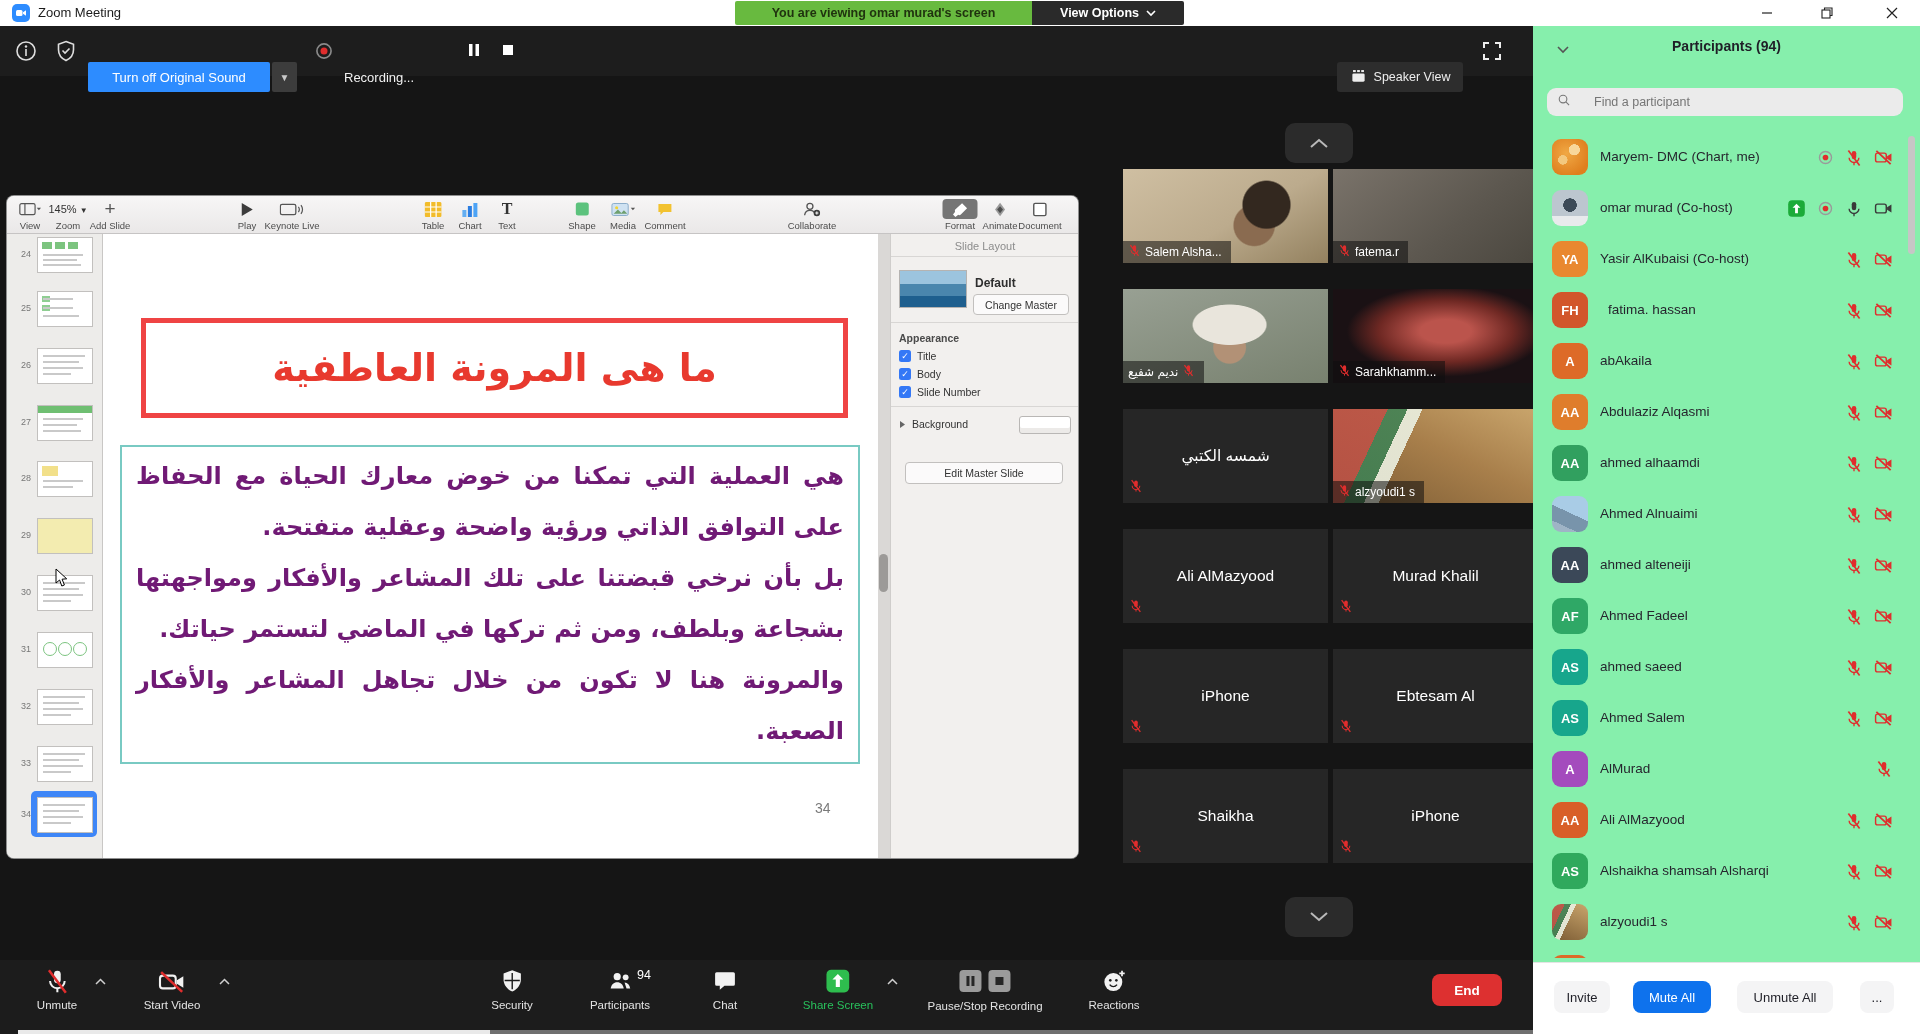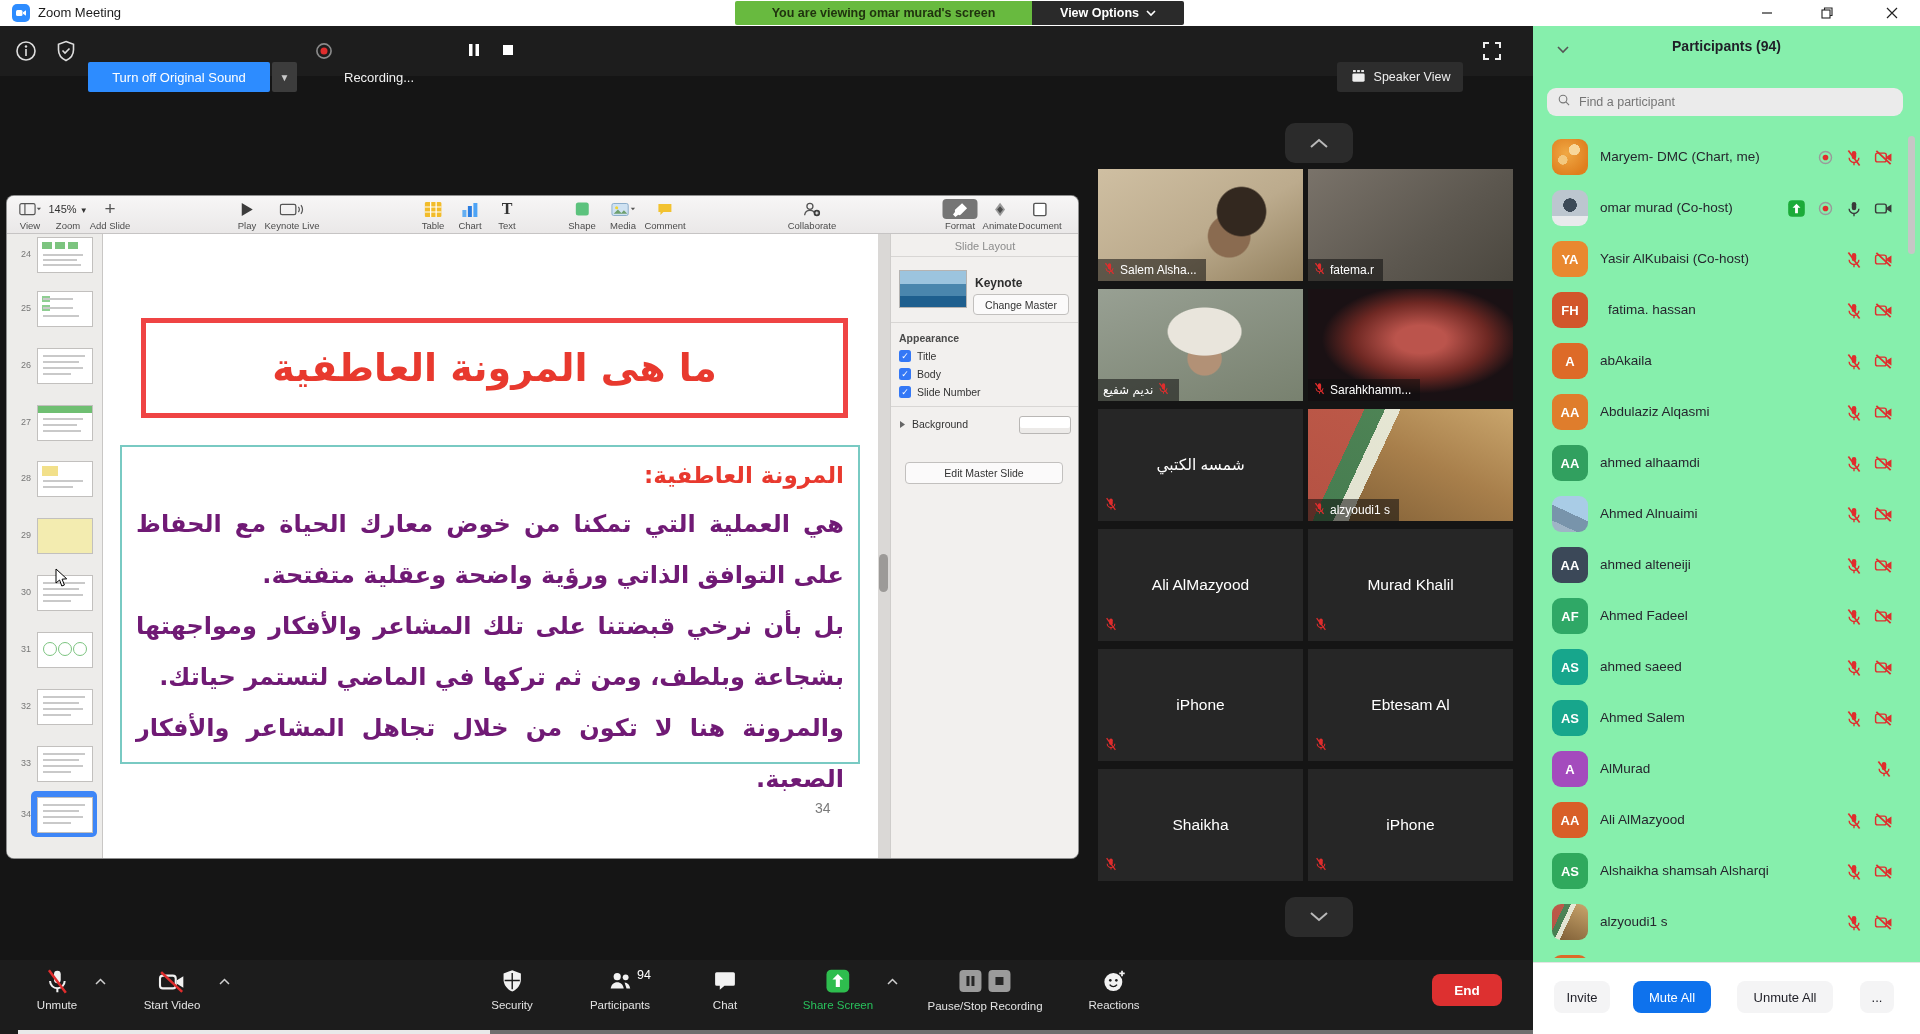--- a/index.html
+++ b/index.html
@@ -57,21 +57,21 @@
   .insp-default{position:absolute;left:84px;top:42px;font-size:12px;font-weight:bold;color:#2e2e2e;}
   .insp-btn{position:absolute;background:#fbfafa;border:1px solid #c2c0be;border-radius:4px;font-size:10.5px;color:#333;
             display:flex;align-items:center;justify-content:center;cursor:pointer;}
   .insp-label{position:absolute;font-size:10.5px;font-weight:bold;color:#4a4a4a;}
   .chkrow{position:absolute;left:8px;display:flex;align-items:center;gap:6px;font-size:10.5px;color:#333;cursor:pointer;}
   .chk{width:12px;height:12px;background:#3478f6;border-radius:2.5px;display:flex;align-items:center;justify-content:center;
        color:#fff;font-size:9px;font-weight:bold;}
   .swatch{position:absolute;left:128px;top:182px;width:50px;height:16px;background:#fff;border:1px solid #b9b7b5;
           border-radius:3px;box-shadow:inset 0 -5px 0 #eceae8;cursor:pointer;}
   
-  .vtile{position:absolute;width:205px;height:112px;background:#262626;overflow:hidden;}
+  .vtile{position:absolute;width:205px;height:94px;background:#262626;overflow:hidden;margin-left:25px;}
   .vlabel{position:absolute;left:0;bottom:0;display:flex;align-items:center;gap:4px;background:rgba(15,15,15,.55);
           color:#fff;font-size:12px;padding:3px 9px 3px 5px;white-space:nowrap;}
   .vname{width:100%;height:100%;display:flex;align-items:center;justify-content:center;color:#fff;font-size:15.5px;}
   .vmute{position:absolute;left:6px;bottom:6px;}
   .strip-btn{position:absolute;left:1285px;width:68px;height:40px;background:#2b2b2b;border-radius:10px;
              display:flex;align-items:center;justify-content:center;cursor:pointer;}
   .bg-salem{background:radial-gradient(circle at 70% 38%,#33281f 0 15%,rgba(0,0,0,0) 16%),
             radial-gradient(circle at 64% 60%,#8a6b50 0 14%,rgba(0,0,0,0) 15%),
             linear-gradient(150deg,#cfbfa2 0%,#bcab8d 55%,#93815f 100%);}
   .bg-fatema{background:linear-gradient(140deg,#7a736a 0%,#5c574f 60%,#4b473f 100%);}
@@ -87,21 +87,21 @@
   .btb-lb{font-size:11.5px;color:#e3e3e3;margin-top:3px;white-space:nowrap;}
   .btb-green{color:#28c15c;}
   .end-btn{position:absolute;left:1432px;top:14px;width:70px;height:32px;background:#dd3030;border-radius:8px;color:#fff;
            font-size:13.5px;font-weight:bold;display:flex;align-items:center;justify-content:center;cursor:pointer;}
   .chev-sm{position:absolute;color:#cfcfcf;font-size:10px;}
   
   .ppanel{left:1533px;top:26px;width:387px;height:1008px;background:#86efac;}
   .ptitle{position:absolute;left:0;top:12px;width:387px;text-align:center;font-size:14px;font-weight:bold;color:#1f1f27;}
   .pchev{position:absolute;left:24px;top:14px;cursor:pointer;}
   .psearch{position:absolute;left:14px;top:62px;width:356px;height:28px;background:#ebebeb;border-radius:9px;
-           display:flex;align-items:center;padding:0 10px;box-sizing:border-box;gap:6px;}
+           display:flex;align-items:center;padding:0 10px;box-sizing:border-box;gap:21px;}
   .psearch input{border:none;background:transparent;outline:none;font-size:12.5px;color:#333;width:290px;
                  font-family:"Liberation Sans",sans-serif;}
   .plist{position:absolute;left:0;top:104px;width:387px;height:828px;overflow:hidden;}
   .prow{position:absolute;left:0;width:387px;height:51px;cursor:pointer;}
   .pav{position:absolute;left:19px;top:7px;width:36px;height:36px;border-radius:9px;display:flex;align-items:center;
        justify-content:center;color:#fff;font-size:13px;font-weight:bold;}
   .pname{position:absolute;left:67px;top:17px;font-size:13.5px;color:#26262e;white-space:nowrap;}
   .picons{position:absolute;right:27px;top:16px;display:flex;gap:11px;align-items:center;}
   .av-globe{background:radial-gradient(circle at 62% 30%,#f8d79a 0 16%,rgba(0,0,0,0) 17%),
             radial-gradient(circle at 30% 58%,#f3c87e 0 14%,rgba(0,0,0,0) 15%),
@@ -412,36 +412,35 @@
           <div style="position:absolute;left:5px;top:12px;width:36px;height:2px;background:#c9c9c9;"></div>
           <div style="position:absolute;left:5px;top:18px;width:40px;height:2px;background:#c9c9c9;"></div>
           <div style="position:absolute;left:5px;top:24px;width:28px;height:2px;background:#c9c9c9;"></div>
         </div>
       </div>
     <div class="abs kslide">
       <div class="abs slide-titlebox">
         <div class="slide-title">ما هى المرونة العاطفية</div>
       </div>
       <div class="abs slide-bodybox">
-        <div class="slide-heading">المرونة العاطفية:</div>
         <div id="slide-paragraphs">
             <p class="slide-par">هي العملية التي تمكنا من خوض معارك الحياة مع الحفاظ على التوافق الذاتي ورؤية واضحة وعقلية متفتحة.</p>
             <p class="slide-par">بل بأن نرخي قبضتنا على تلك المشاعر والأفكار ومواجهتها بشجاعة وبلطف، ومن ثم تركها في الماضي لتستمر حياتك.</p>
             <p class="slide-par">والمرونة هنا لا تكون من خلال تجاهل المشاعر والأفكار الصعبة.</p>
           </div>
       </div>
       <div class="abs slide-num">34</div>
     </div>
     <div class="abs kscroll"></div>
     <div class="abs kscroll-thumb"></div>
     <div class="abs kinsp">
       <div class="insp-h">Slide Layout</div>
       <div class="insp-sep" style="top:22px;"></div>
       <div class="insp-thumb"></div>
-      <div class="insp-default">Keynote</div>
+      <div class="insp-default">Default</div>
       <div class="insp-btn" style="left:82px;top:60px;width:94px;height:19px;">
         <span>Change Master</span>
       </div>
       <div class="insp-sep" style="top:88px;"></div>
       <div class="insp-label" style="left:8px;top:98px;">Appearance</div>
       <div id="insp-checks">
           <div class="chkrow" style="top: 116px;">
             <span class="chk">✓</span>
             <span>Title</span>
           </div>

